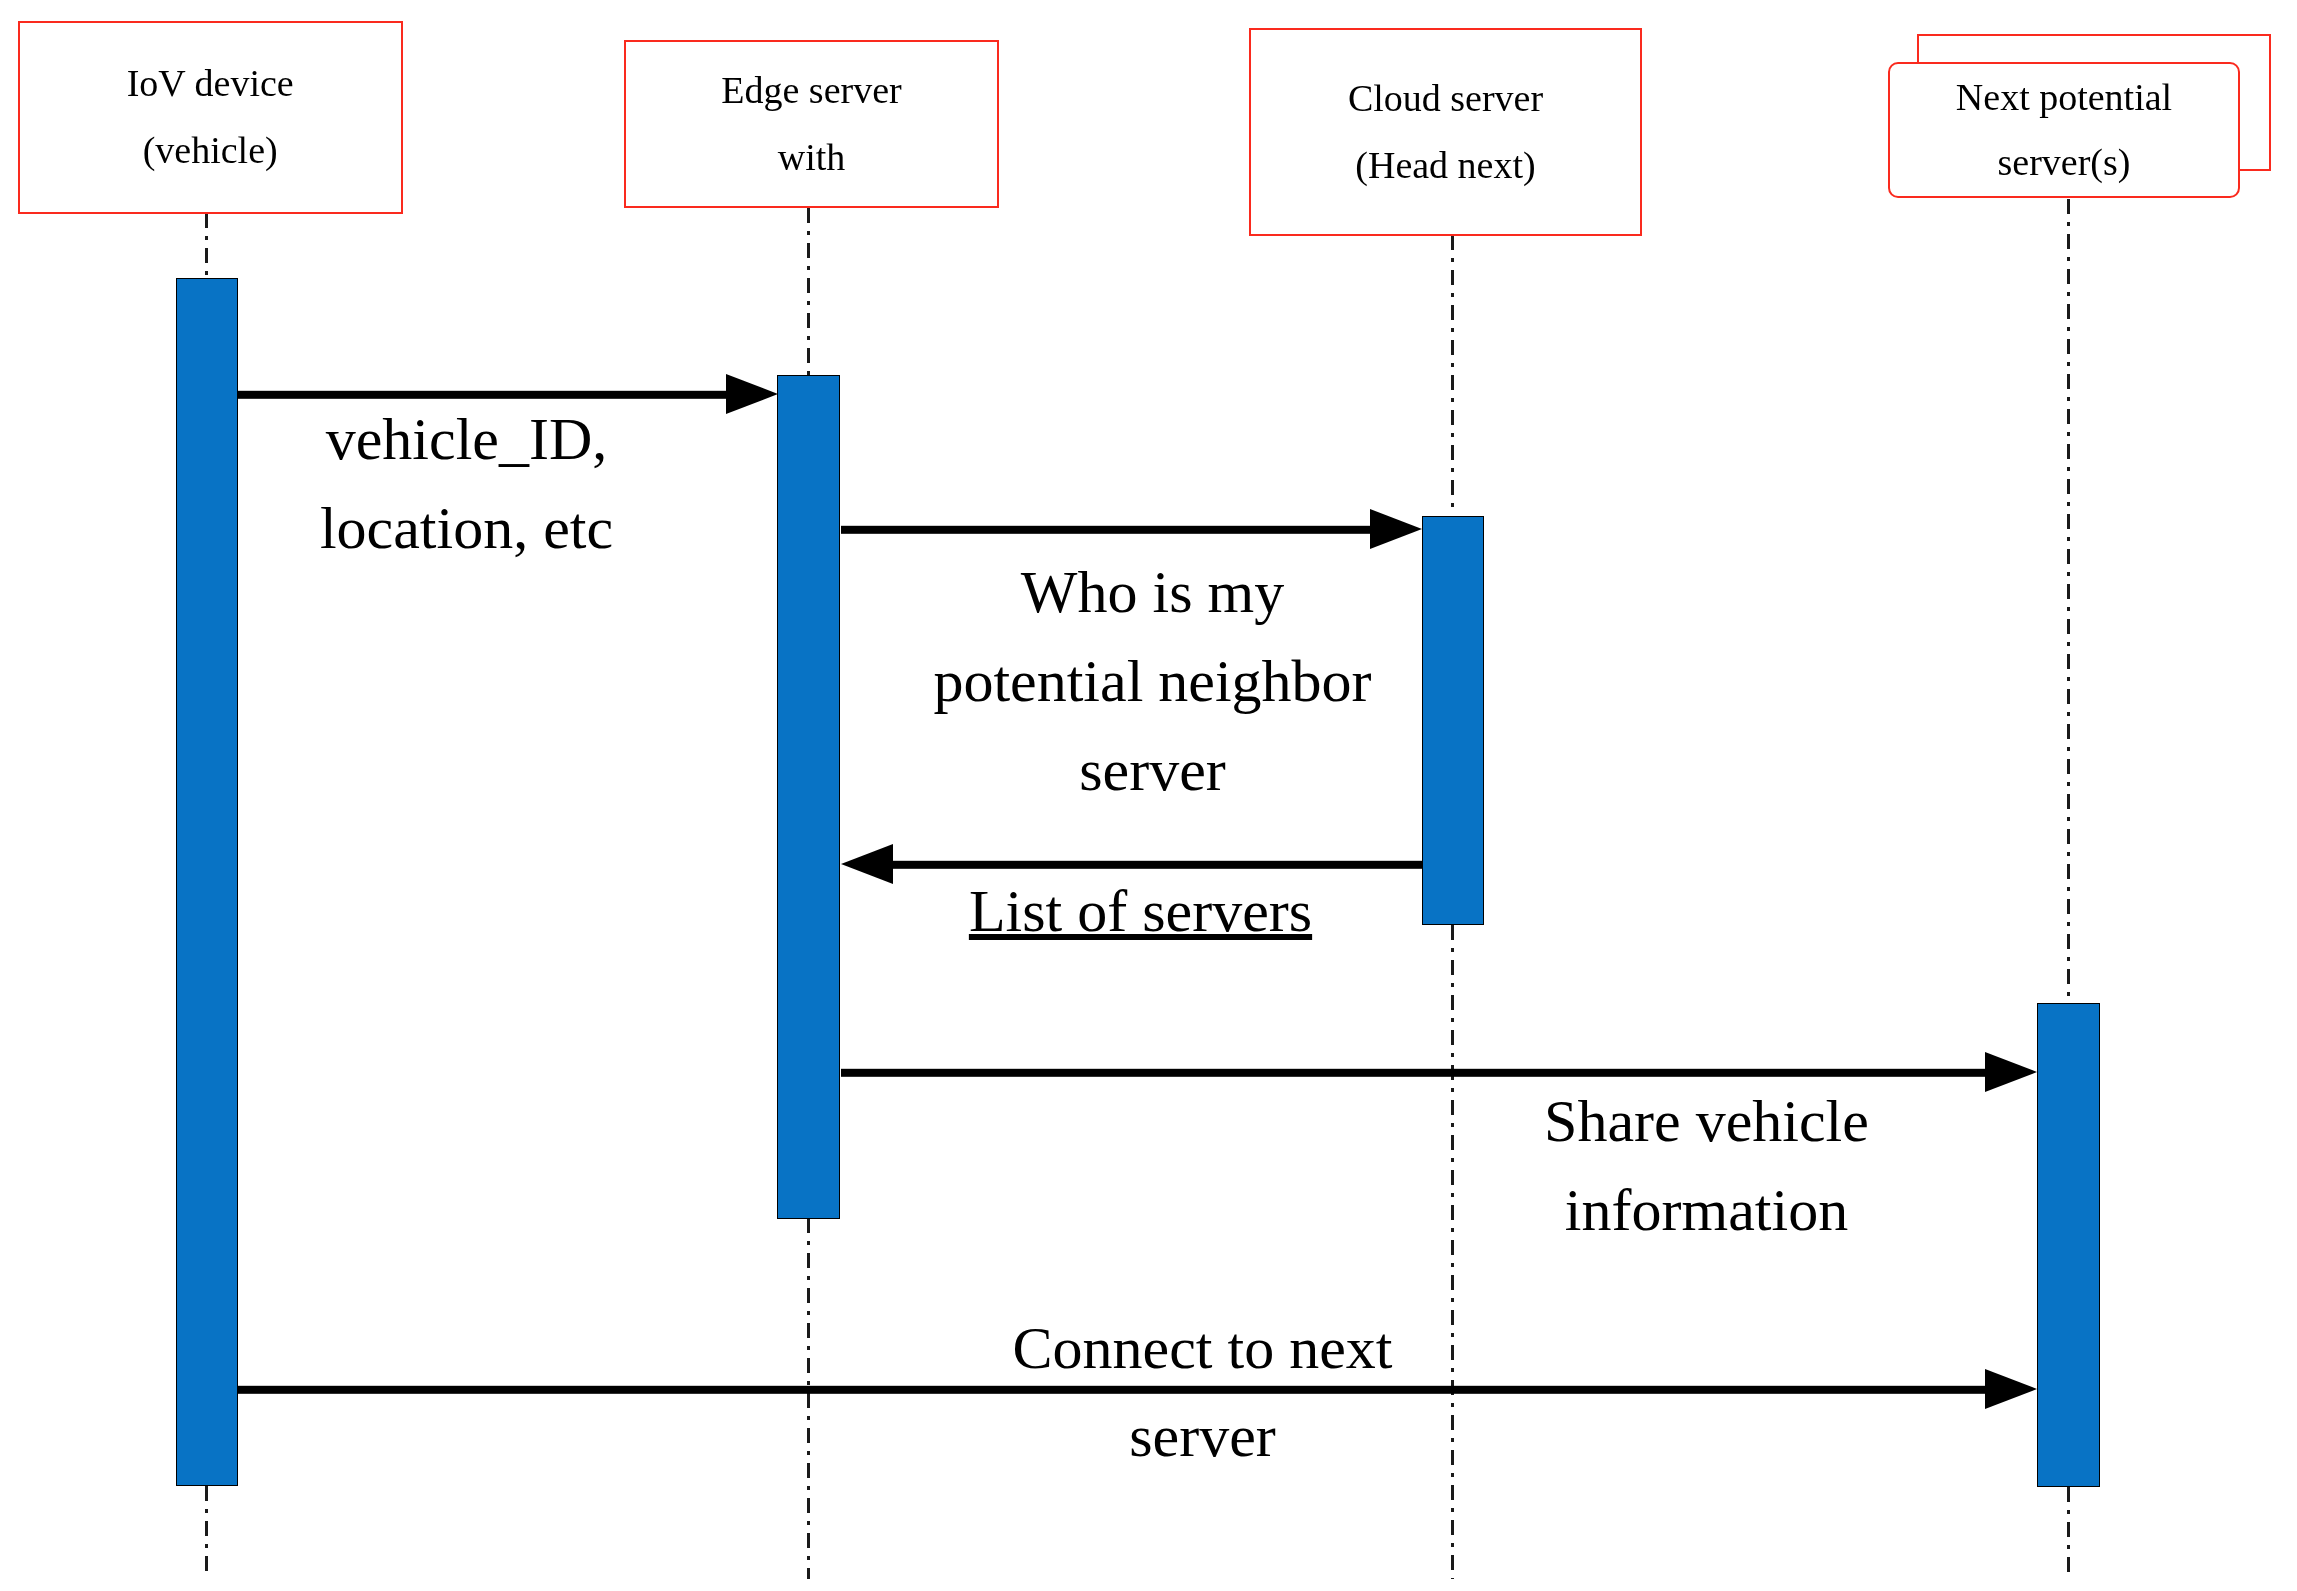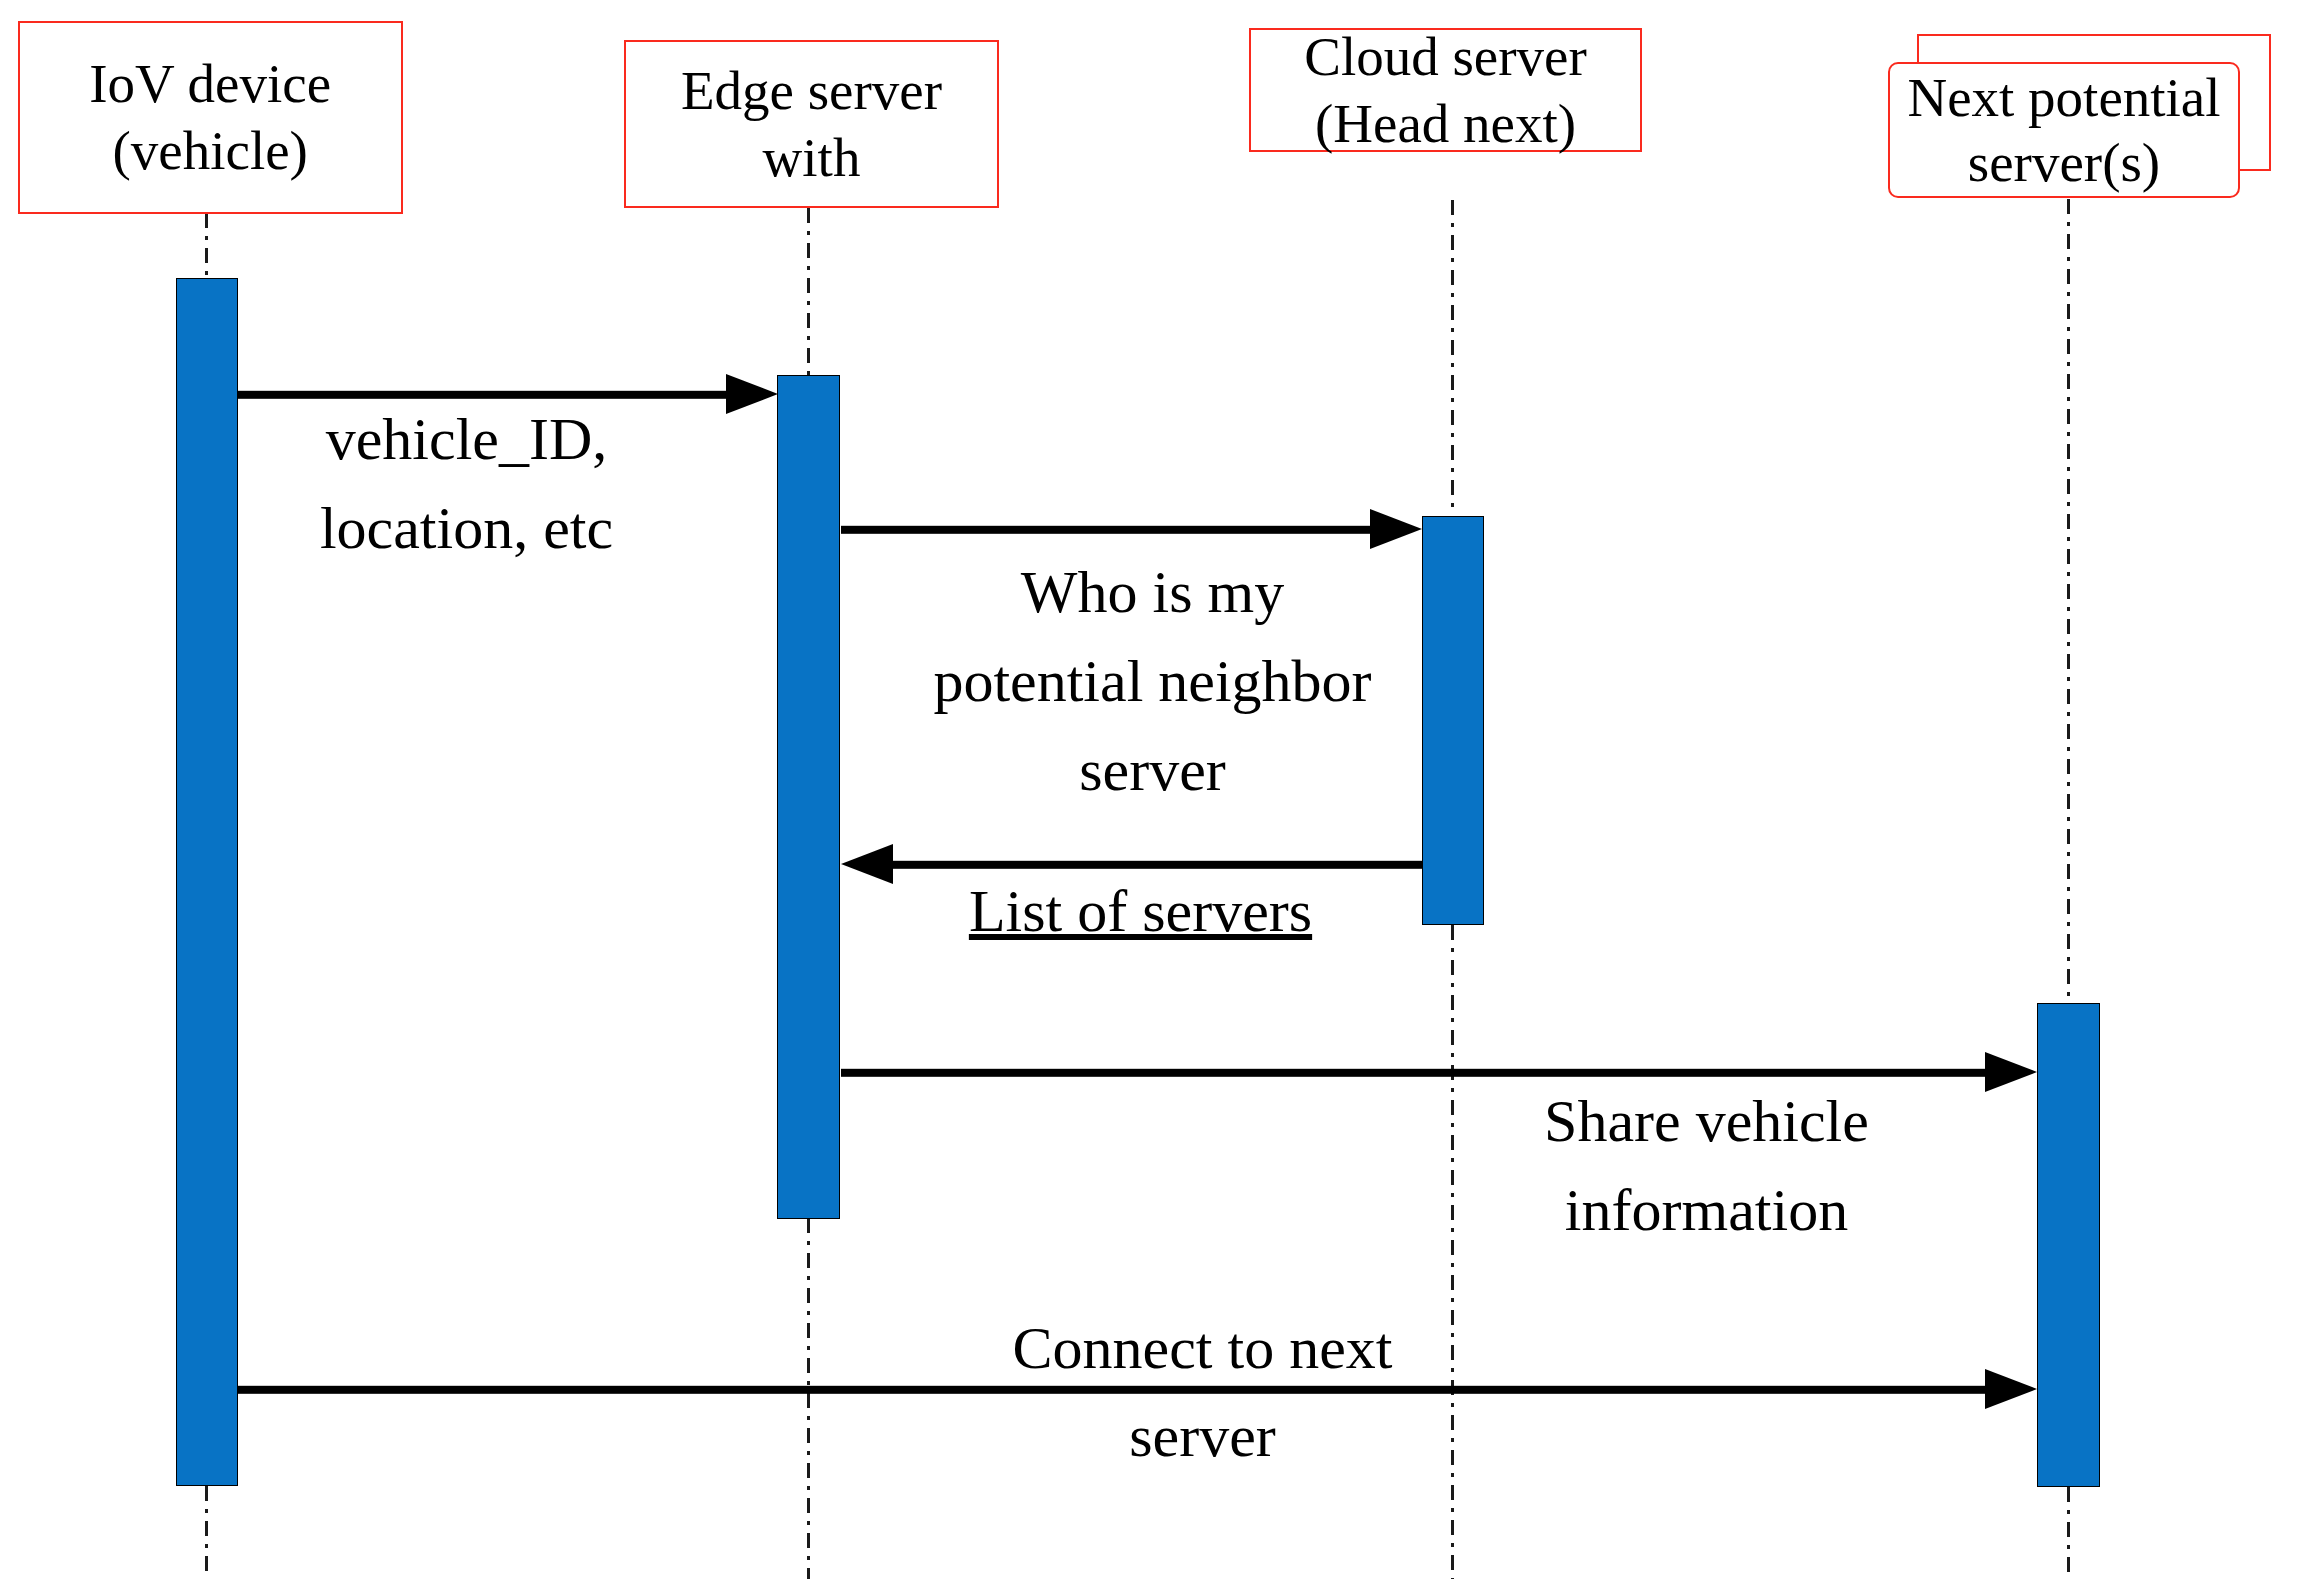--- a/index.html
+++ b/index.html
@@ -7,21 +7,21 @@
     position:relative;width:2298px;height:1591px;overflow:hidden;
     background:var(--background,#ffffff);
     font-family:"Liberation Serif", serif;
     color:var(--text,#000000);
   }
   .actor-box{
     position:absolute;box-sizing:border-box;
     border:2.8px solid var(--box-border-red,#fa2a1e);
     background:#ffffff;
     display:flex;flex-direction:column;align-items:center;justify-content:center;
-    text-align:center;font-size:55px;line-height:67px;white-space:nowrap;
+    text-align:center;font-size:38px;line-height:67px;white-space:nowrap;
   }
   .actor-box.back{background:#ffffff;}
   .lifeline{
     position:absolute;width:2.8px;
     background-image:repeating-linear-gradient(
       to bottom,
       var(--lifeline-dark,#1a1a1a) 0 15px,
       transparent 15px 23px,
       var(--lifeline-dark,#1a1a1a) 23px 27px,
       transparent 27px 35px);
@@ -67,21 +67,21 @@
   <div class="actor-box" style="left:17.7px;top:20.5px;width:385px;height:193px;">
     <span>IoV device</span>
     <span>(vehicle)</span>
   </div>
 
   <div class="actor-box" style="left:624px;top:40px;width:375px;height:168px;">
     <span>Edge server</span>
     <span>with</span>
   </div>
 
-  <div class="actor-box" style="left:1249px;top:28px;width:393px;height:124px;">
+  <div class="actor-box" style="left:1249px;top:28px;width:393px;height:208px;">
     <span>Cloud server</span>
     <span>(Head next)</span>
   </div>
 
   <div class="actor-box" style="left:1888px;top:62px;width:352px;height:136px;line-height:65px;border-radius:10px;">
     <span>Next potential</span>
     <span>server(s)</span>
   </div>
 
   <div class="activation" style="left:176px;top:278px;width:62px;height:1208px;"></div>

